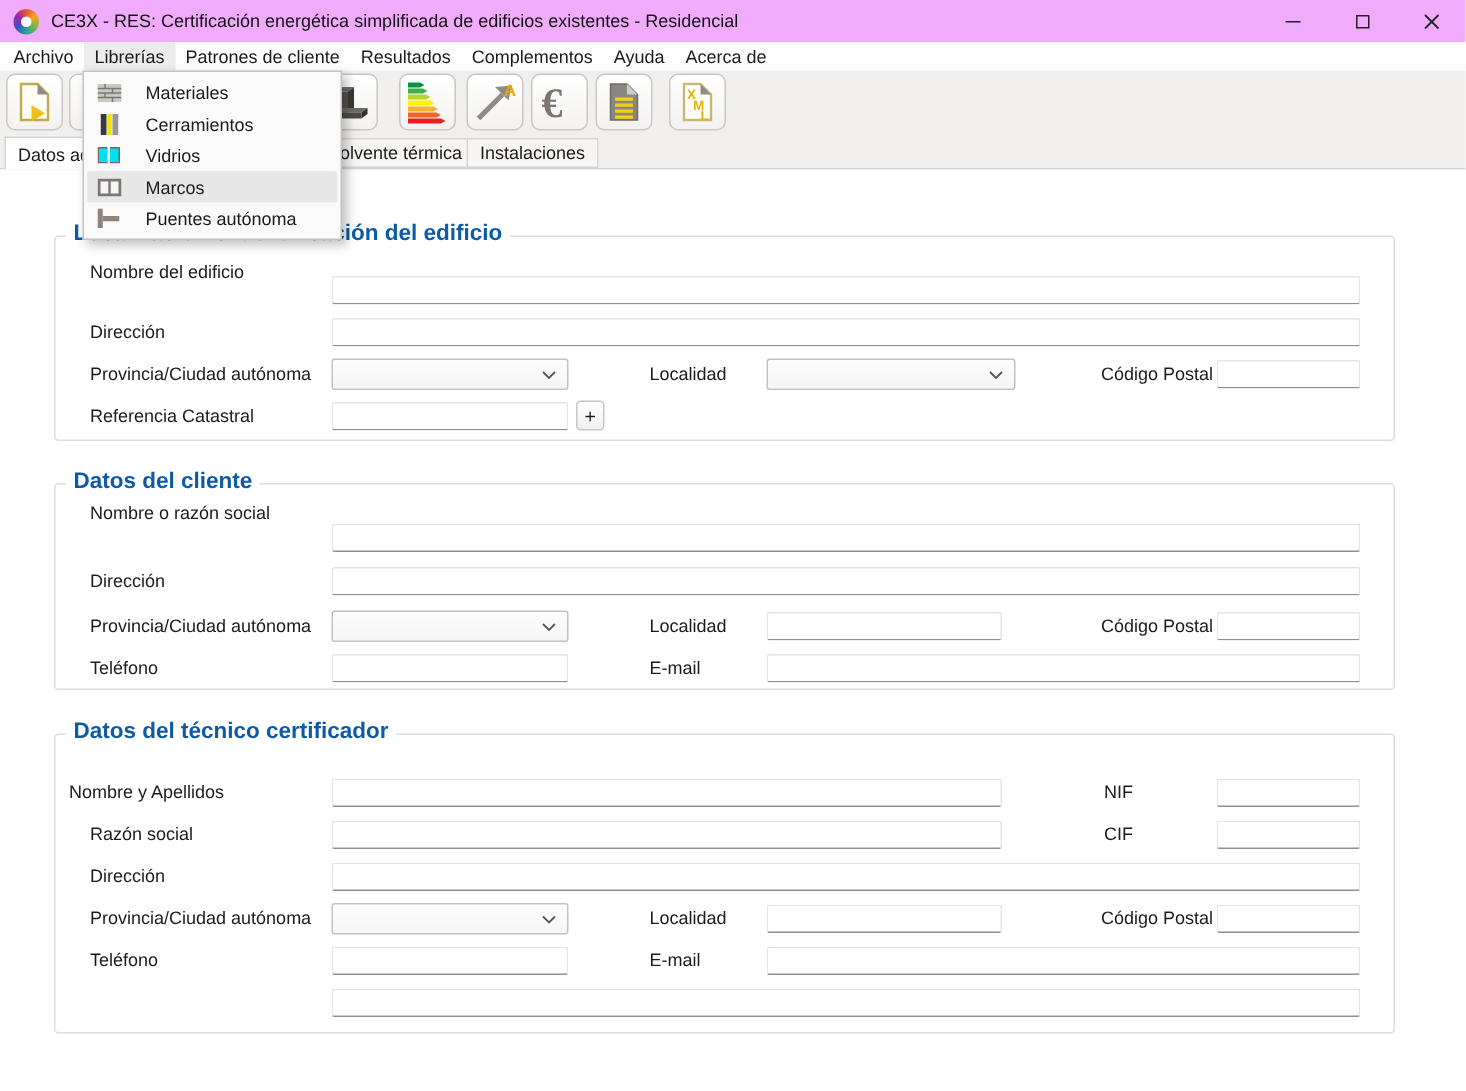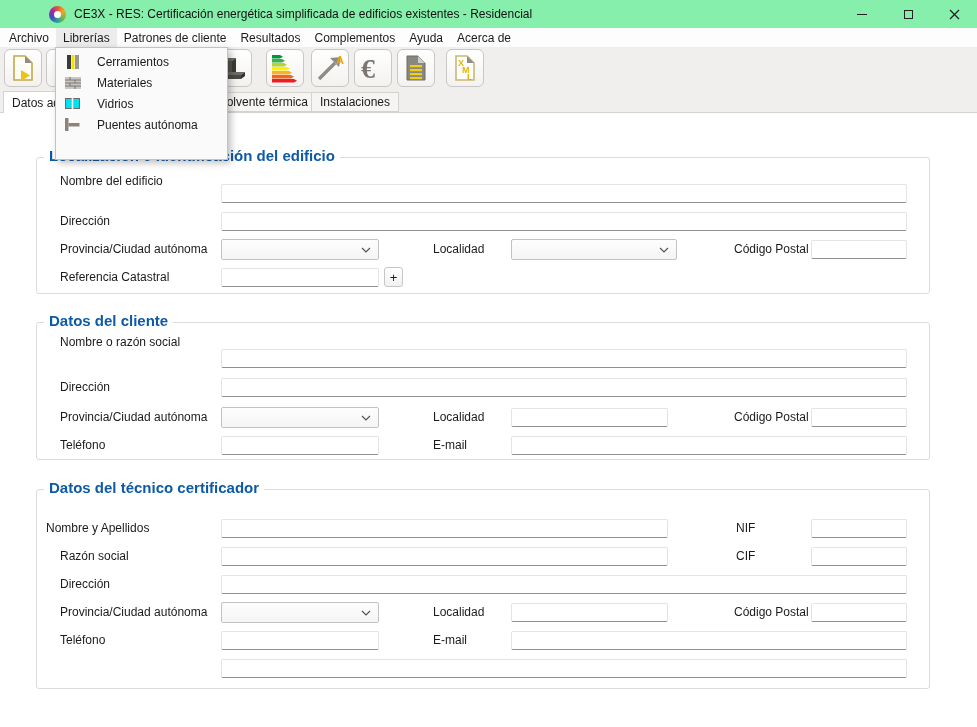--- a/index.html
+++ b/index.html
@@ -2,21 +2,21 @@
 <html><head>
 <meta charset="utf-8">
 <style>
   * { box-sizing: border-box; margin: 0; padding: 0; }
   html,body { width: 977px; height: 727px; }
   body {
     position: relative; overflow: hidden; background: #fff;
     font-family: "Liberation Sans", sans-serif; font-size: 12px; color: #1b1b1b;
   }
   
-  .titlebar { position:absolute; left:0; top:0; width:977px; height:28px; background:#86efac; display:flex; align-items:center;padding-left:40px; }
+  .titlebar { position:absolute; left:0; top:0; width:977px; height:28px; background:#f0abfc; display:flex; align-items:center; }
   .app-logo { width:17px; height:17px; margin:0 8px 0 9px; border-radius:50%;
     background: conic-gradient(#e4572e,#f5a623,#7ab648,#29a19c,#3f51b5,#9c27b0,#e4572e); position:relative; }
   .app-logo::after { content:""; position:absolute; left:5px; top:5px; width:7px; height:7px; background:#fdfdfd; border-radius:50%; }
   .win-title { font-size:12px; color:#111; }
   .win-controls { position:absolute; right:0; top:0; height:28px; display:flex; }
   .win-btn { width:46px; height:28px; display:flex; align-items:center; justify-content:center; }
   .ic-min { width:10px; height:1px; background:#222; display:block; }
   .ic-max { width:9px; height:9px; border:1px solid #222; display:block; }
   
   .menubar { position:absolute; left:0; top:28px; width:977px; height:19px; background:#fdfdfd; display:flex; align-items:stretch; padding-left:2px; }
@@ -259,52 +259,62 @@
     <input class="f-input" style="left: 184px; top: 141px; width: 158px;" readonly="">
     <span class="f-label" style="left:396px; top:143px">E-mail</span>
     <input class="f-input" style="left: 474px; top: 141px; width: 396px;" readonly="">
     <input class="f-input" style="left: 184px; top: 169px; width: 686px;" readonly="">
   </div>
 </div>
 
 <div class="popup">
   <div class="popup-item">
     <span class="popup-ico">
-      <svg width="12" height="14">
-        <rect x="0" y="0" width="4" height="14" fill="#3a3a3a"></rect>
-        <rect x="4.5" y="0" width="3" height="14" fill="#f2e400"></rect>
-        <rect x="8" y="0" width="4" height="14" fill="#9a9792"></rect>
-      </svg>
-    </span>
-    <span class="popup-label">Cerramientos</span>
-  </div>
-  <div class="popup-item">
-    <span class="popup-ico">
       <svg width="16" height="12">
         <rect x="0" y="0" width="16" height="12" fill="#c9c7c3"></rect>
         <line x1="0" y1="3" x2="16" y2="3" stroke="#7a7771" stroke-width="1"></line>
         <line x1="0" y1="6" x2="16" y2="6" stroke="#7a7771" stroke-width="1"></line>
         <line x1="0" y1="9" x2="16" y2="9" stroke="#7a7771" stroke-width="1"></line>
         <line x1="5" y1="0" x2="5" y2="3" stroke="#7a7771" stroke-width="1"></line>
         <line x1="10" y1="3" x2="10" y2="6" stroke="#7a7771" stroke-width="1"></line>
         <line x1="5" y1="6" x2="5" y2="9" stroke="#7a7771" stroke-width="1"></line>
         <line x1="10" y1="9" x2="10" y2="12" stroke="#7a7771" stroke-width="1"></line>
       </svg>
     </span>
     <span class="popup-label">Materiales</span>
   </div>
   <div class="popup-item">
     <span class="popup-ico">
+      <svg width="12" height="14">
+        <rect x="0" y="0" width="4" height="14" fill="#3a3a3a"></rect>
+        <rect x="4.5" y="0" width="3" height="14" fill="#f2e400"></rect>
+        <rect x="8" y="0" width="4" height="14" fill="#9a9792"></rect>
+      </svg>
+    </span>
+    <span class="popup-label">Cerramientos</span>
+  </div>
+  <div class="popup-item">
+    <span class="popup-ico">
       <svg width="15" height="11">
         <rect x="0.5" y="0.5" width="14" height="10" fill="#00e0ee" stroke="#6f6c67"></rect>
         <line x1="7.5" y1="0" x2="7.5" y2="11" stroke="#f4f4f4" stroke-width="1.6"></line>
       </svg>
     </span>
     <span class="popup-label">Vidrios</span>
   </div>
+  <div class="popup-item hl">
+    <span class="popup-ico">
+      <svg width="16" height="12">
+        <rect x="0" y="0" width="16" height="12" fill="#7b7872"></rect>
+        <rect x="2" y="2" width="5.2" height="8" fill="#f5f5f5"></rect>
+        <rect x="8.8" y="2" width="5.2" height="8" fill="#f5f5f5"></rect>
+      </svg>
+    </span>
+    <span class="popup-label">Marcos</span>
+  </div>
   <div class="popup-item">
     <span class="popup-ico">
       <svg width="15" height="13">
         <rect x="0" y="0" width="3.5" height="13" fill="#8d837b"></rect>
         <rect x="3.5" y="5" width="11" height="3.5" fill="#8d837b"></rect>
       </svg>
     </span>
     <span class="popup-label">Puentes autónoma</span>
   </div>
 </div>

